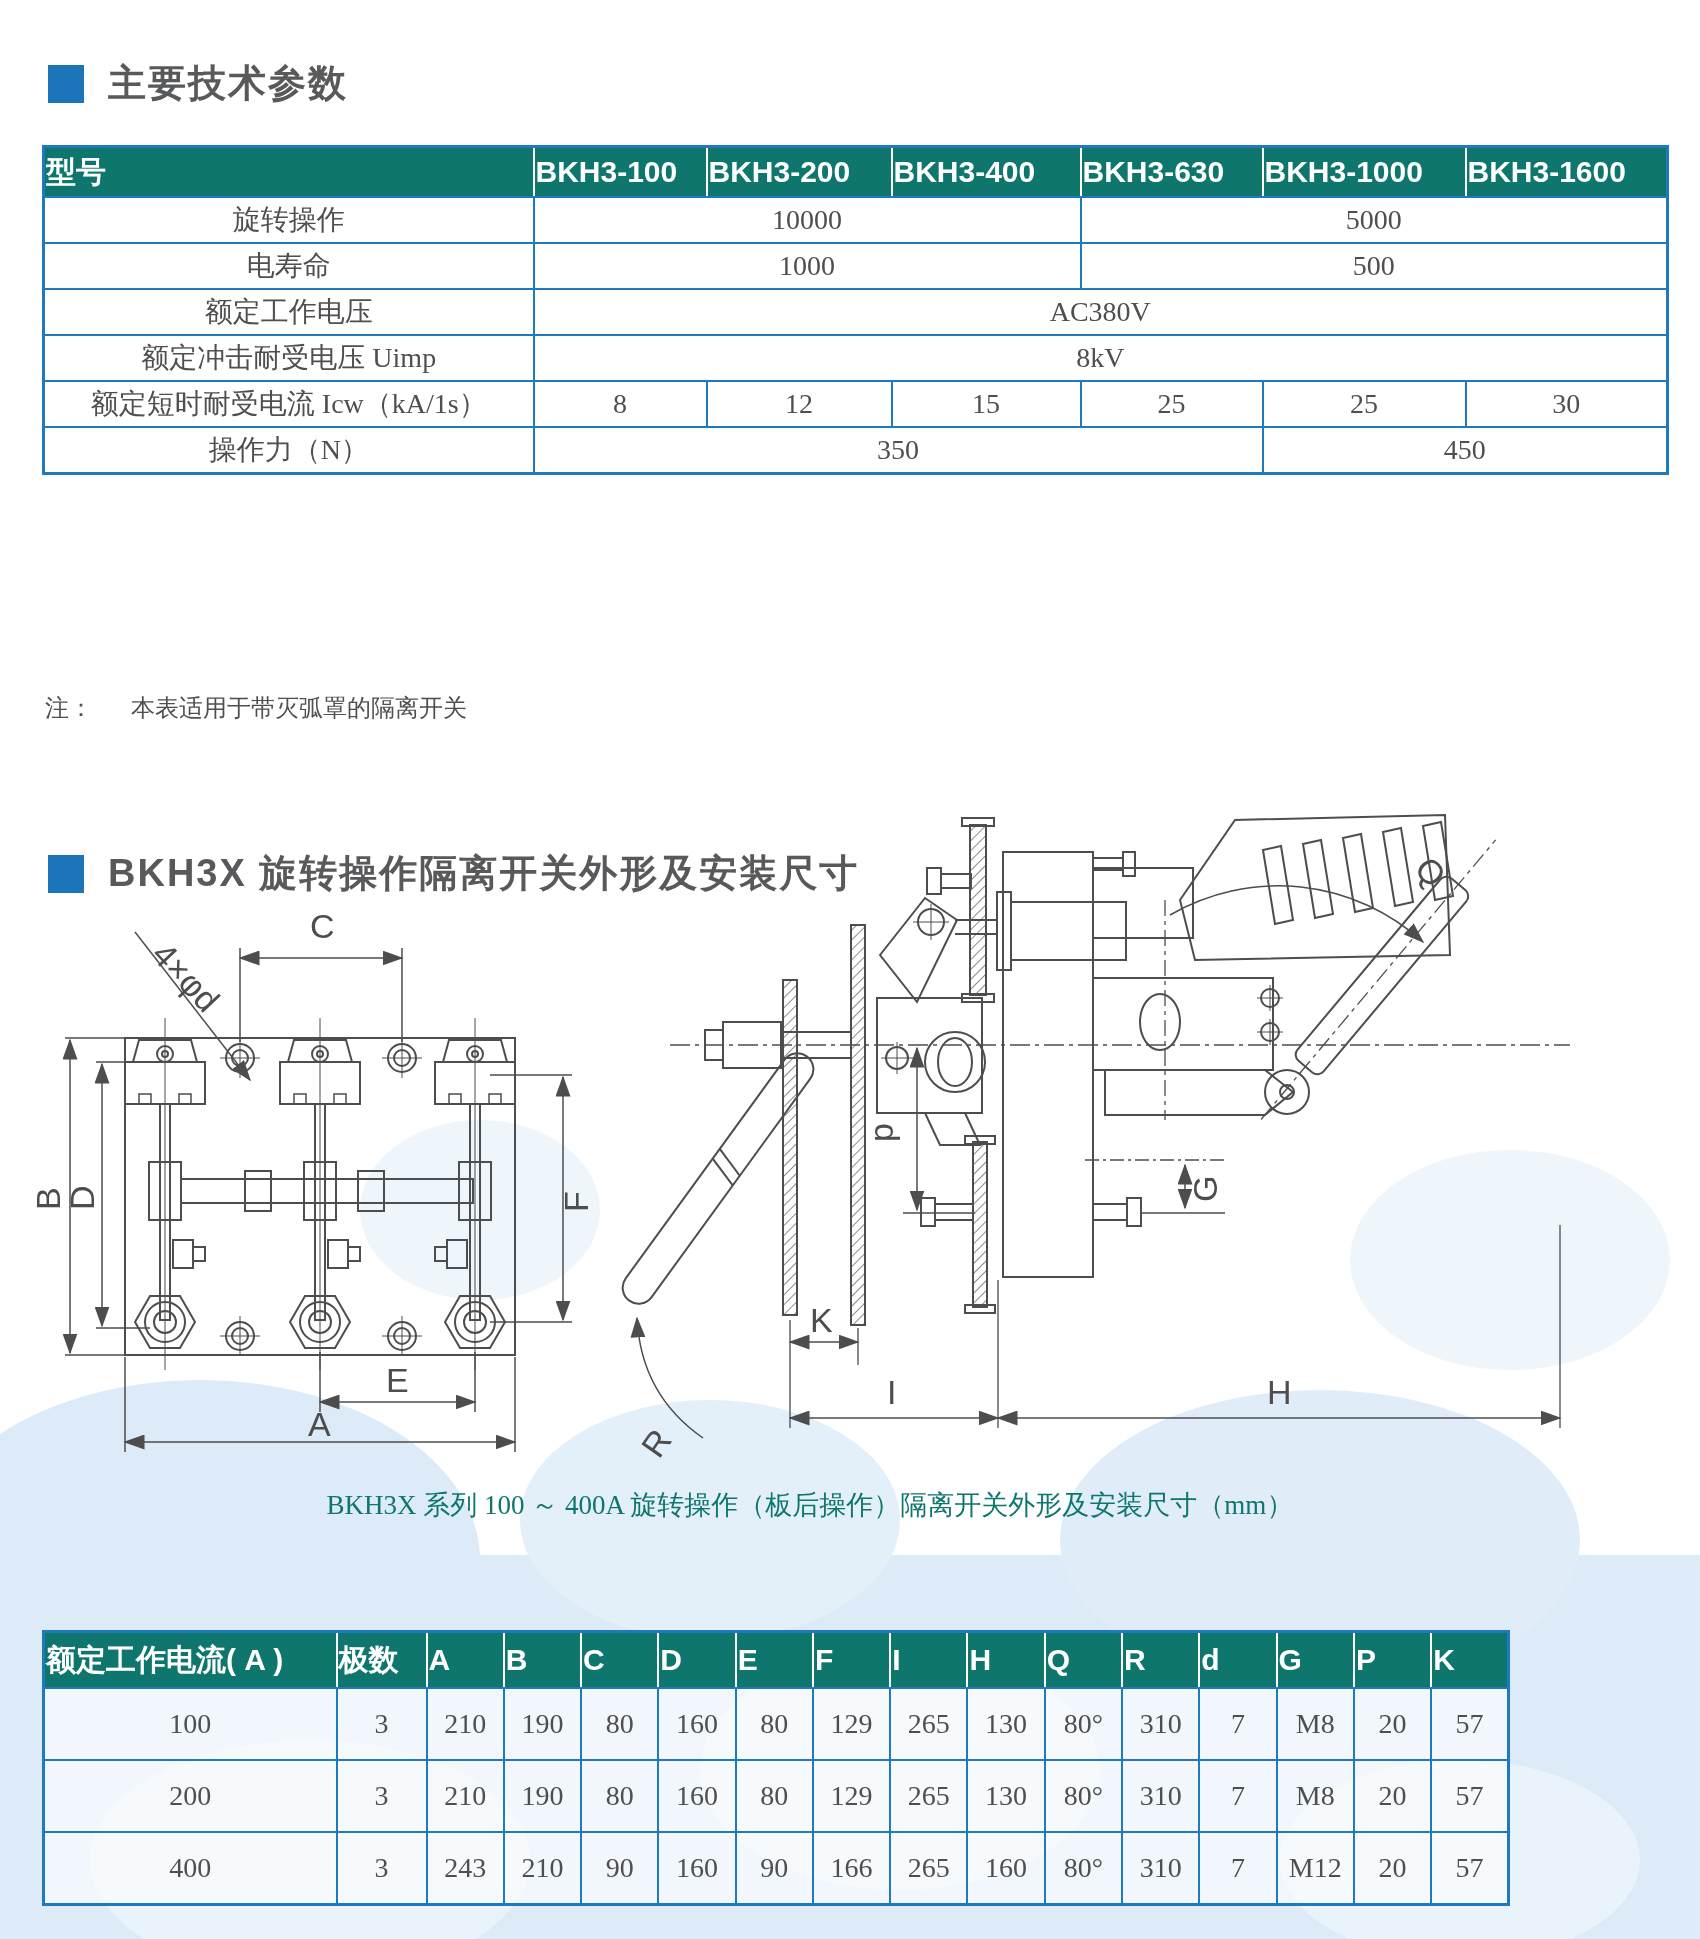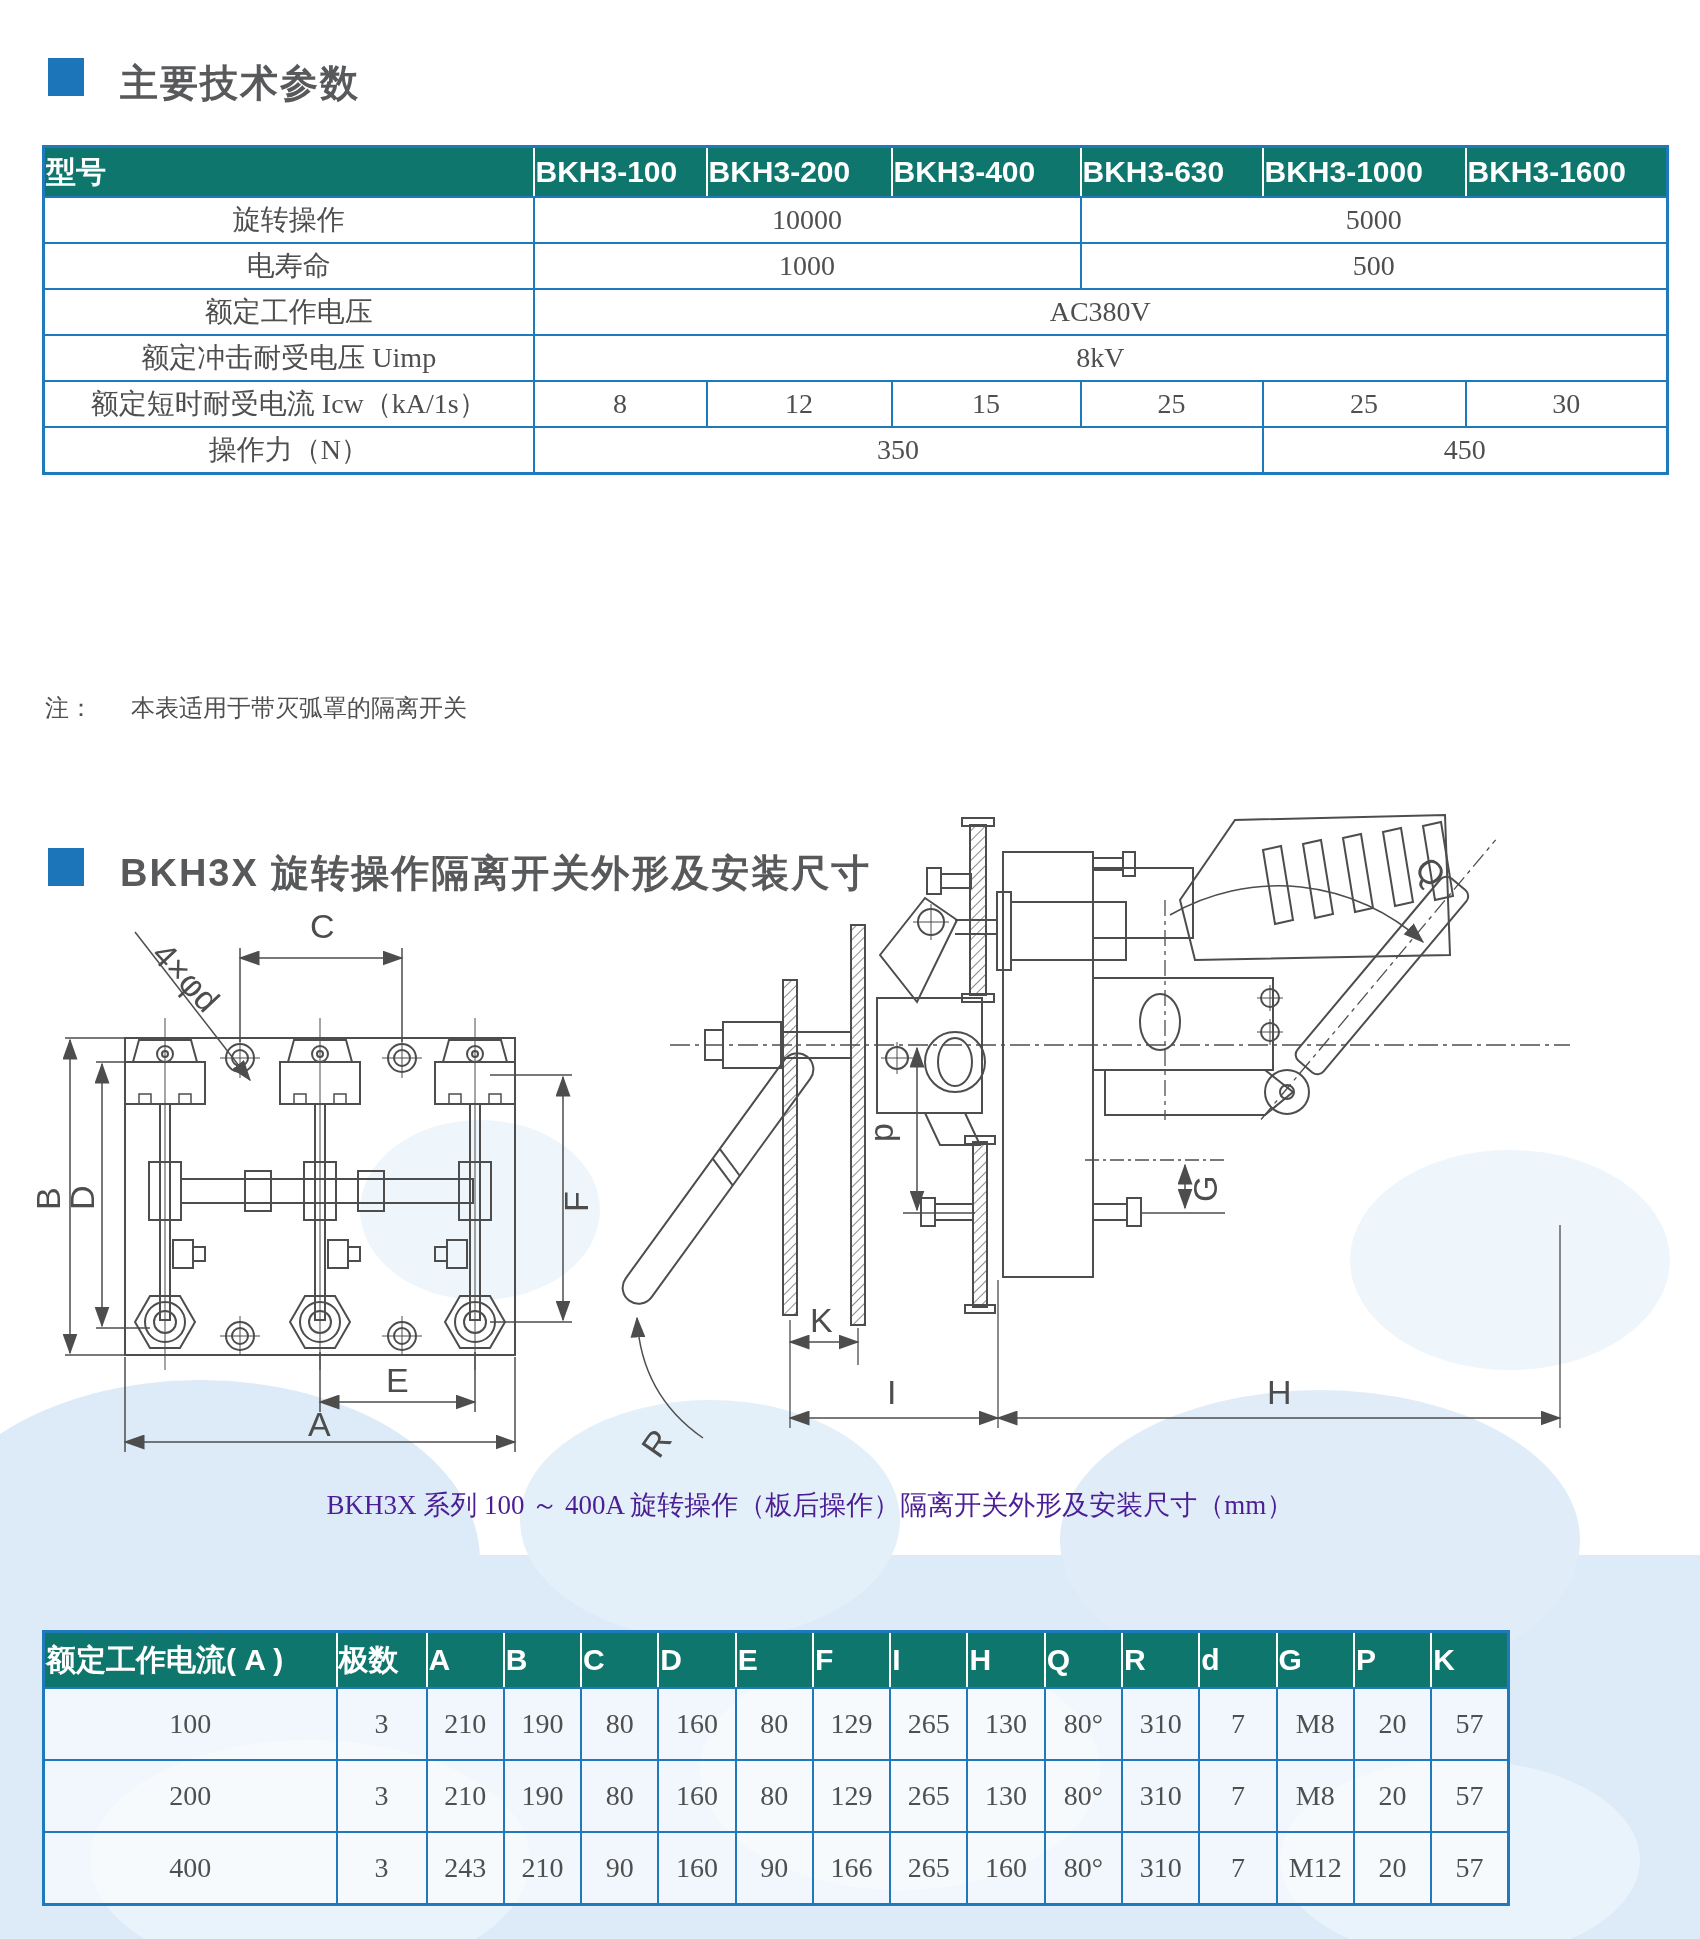--- a/index.html
+++ b/index.html
@@ -1,21 +1,21 @@
 <!DOCTYPE html>
 <html><head>
 <meta charset="utf-8">
 <style>
   html,body{margin:0;padding:0;background:#fff;}
   .page{position:relative;width:1700px;height:1939px;background:#ffffff;overflow:hidden;
         font-family:"Liberation Sans",sans-serif;color:#4a4a4a;}
   .blob{position:absolute;border-radius:50%;z-index:0;}
   .band{position:absolute;left:0;right:0;bottom:0;top:1555px;background:#dcebf7;z-index:0;}
   .content{position:absolute;inset:0;z-index:1;}
-  .sec-head{position:absolute;display:flex;align-items:flex-start;gap:36px;}
+  .sec-head{position:absolute;display:flex;align-items:center;gap:24px;}
   .sec-sq{width:36px;height:38px;background:#1b75b8;}
   .sec-title{font-size:38px;font-weight:bold;color:#58595b;letter-spacing:2px;}
   table{border-collapse:collapse;table-layout:fixed;background:transparent;}
   .spec{position:absolute;left:42px;top:145px;width:1624px;border:3px solid #1e7abc;}
   .dims{position:absolute;left:42px;top:1630px;width:1468px;border:3px solid #1e7abc;}
   th{background:#0f766e;color:#ffffff;font-weight:bold;font-size:30px;
      border:2px solid #ffffff;border-top:2px solid #1b75b8;border-bottom:2px solid #1e7abc;
      text-align:left;vertical-align:middle;}
   td{border:2px solid #1e7abc;text-align:center;vertical-align:middle;
      font-family:"Liberation Serif","DejaVu Serif",serif;font-size:28px;color:#4f4f4f;
@@ -23,21 +23,21 @@
   .spec th{height:46px;}
   .spec td{height:42px;}
   .spec tr.tall td{height:96px;}
   .spec .sub div{line-height:1.5;}
   .dims th{height:52px;font-size:30px;}
   .dims td{height:68px;background:rgba(255,255,255,0.6);}
   .note{position:absolute;left:45px;top:692px;font-size:24px;color:#4f4f4f;
         font-family:"Liberation Serif","DejaVu Serif",serif;}
   .note .lbl{margin-right:38px;}
   .caption{position:absolute;left:0;top:1487px;width:1620px;text-align:center;
-           font-family:"Liberation Serif","DejaVu Serif",serif;font-size:27px;color:#4c1d95;z-index:1;}
+           font-family:"Liberation Serif","DejaVu Serif",serif;font-size:27px;color:#0f766e;z-index:1;}
   svg{position:absolute;overflow:visible;}
   svg text{font-family:"Liberation Sans",sans-serif;font-size:34px;fill:#4d4d4d;stroke:none;}
 </style>
 </head>
 <body>
 
 <div class="page">
 
   <div class="band"></div>
   <div class="blob" style="left:-80px;top:1380px;width:560px;height:360px;background:#dcebf7;"></div>

